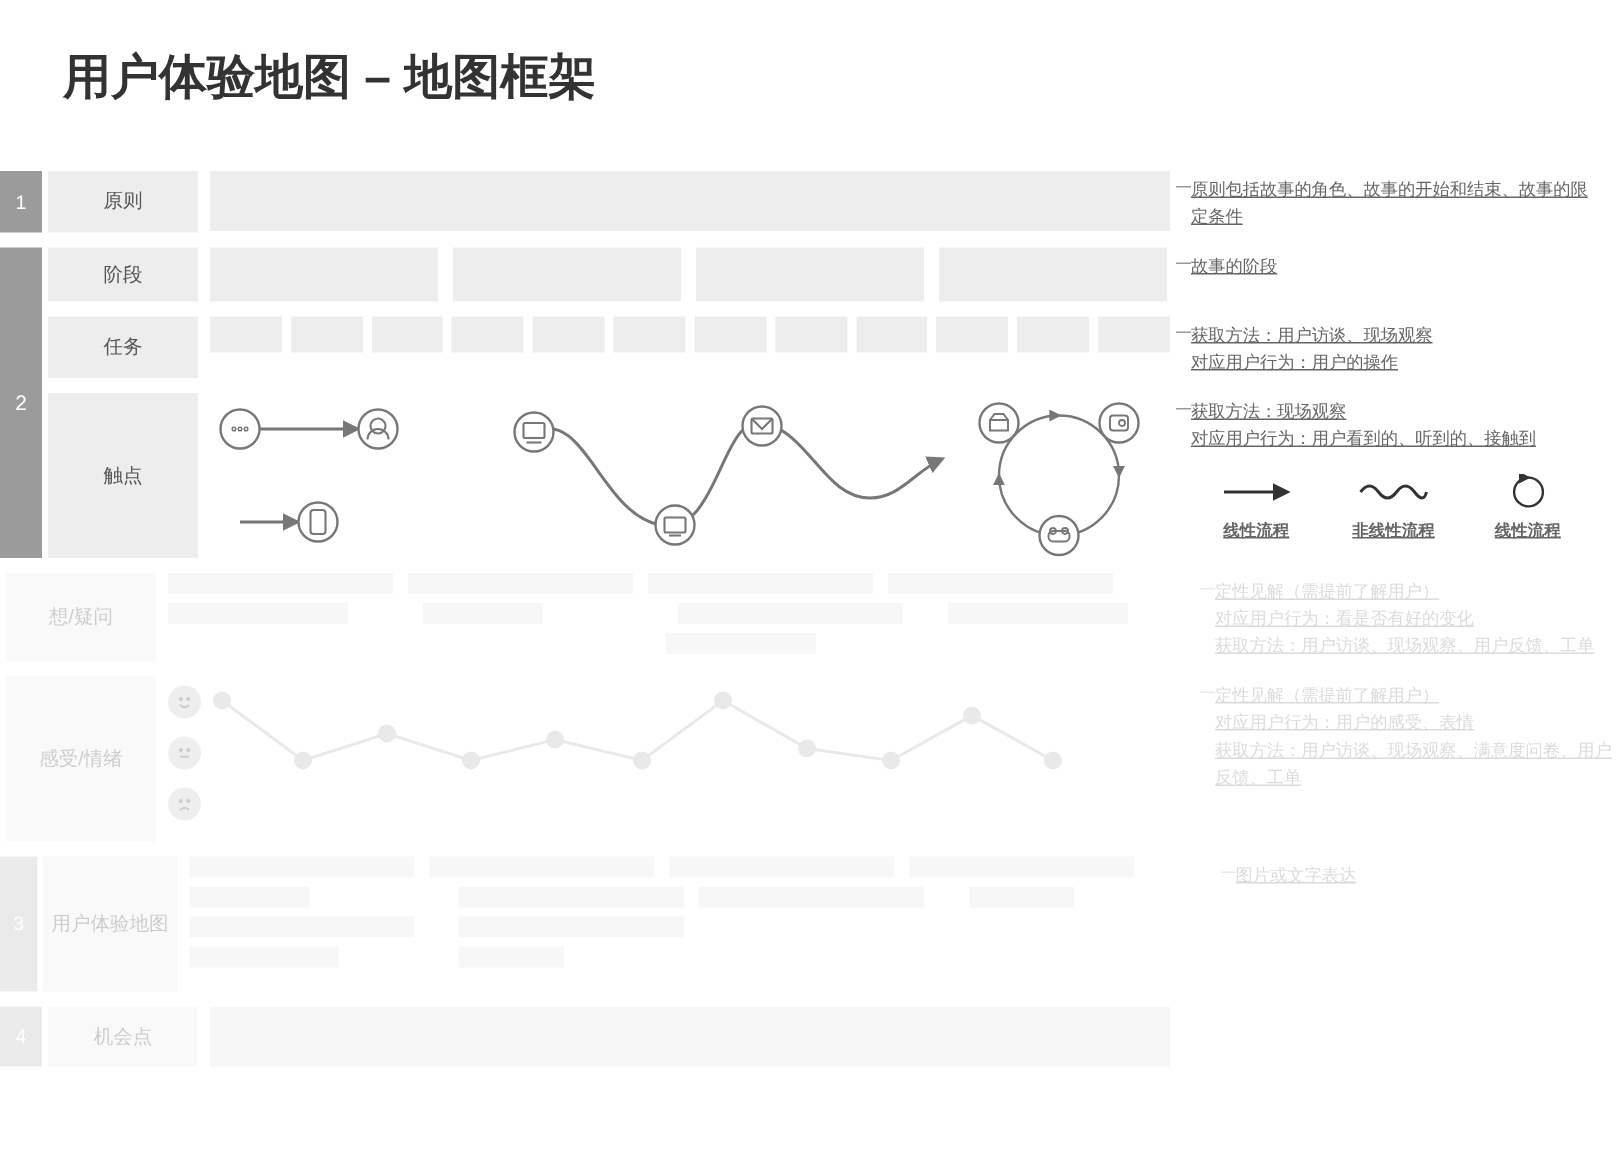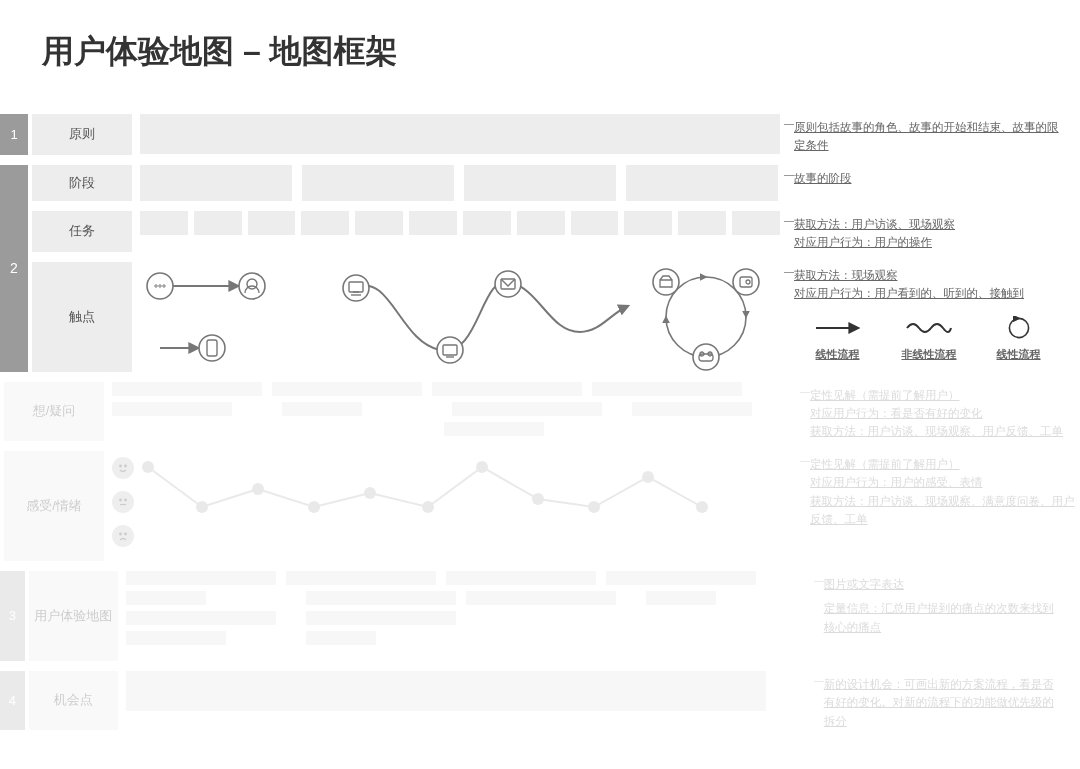--- a/index.html
+++ b/index.html
@@ -421,31 +421,26 @@
           <div class="thin" style="width:100px"></div>
           <div style="width:60px"></div>
           <div class="thin" style="width:70px"></div>
         </div>
       </div>
     </div>
     <div class="desc-col">
       <div class="desc-lead"></div>
       <div>图片或文字表达</div>
       <div style="height:6px"></div>
-      <div>定量信息：汇总用户提到的痛点的次数来找到核心的痛点</div>
     </div>
   </div>
 
   <div class="row faded">
     <div class="num-col faded">4</div>
     <div class="label-col light">机会点</div>
     <div class="content-col">
       <div class="opp-area">
           <div class="bar-full"></div>
         </div>
     </div>
-    <div class="desc-col">
-      <div class="desc-lead"></div>
-      <span>新的设计机会：可画出新的方案流程，看是否有好的变化。对新的流程下的功能做优先级的拆分</span>
-    </div>
   </div>
 
 </div>
 
 </body></html>

